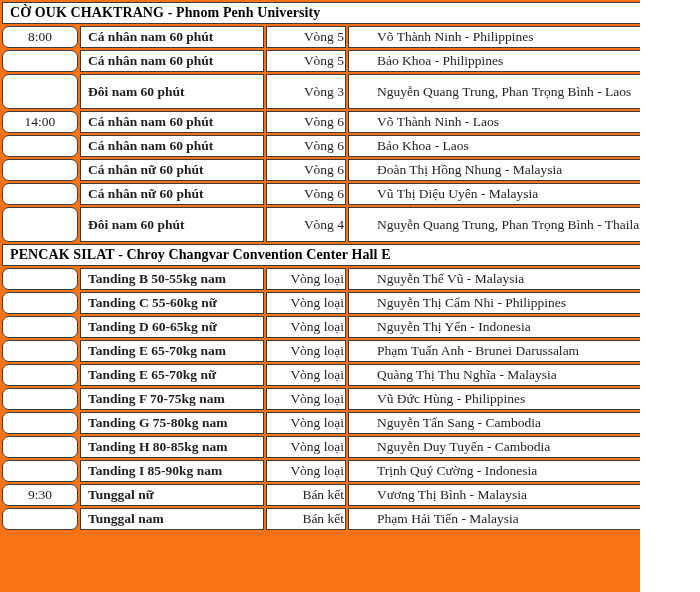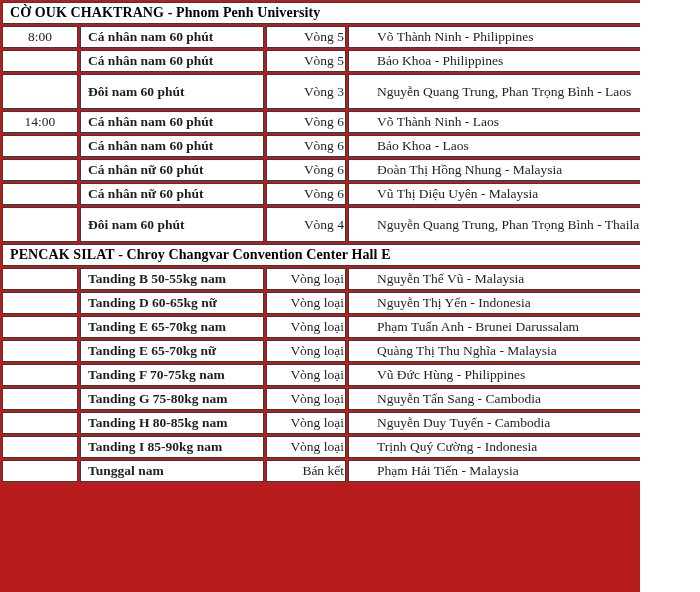--- a/index.html
+++ b/index.html
@@ -4,21 +4,21 @@
 <style>
   html, body {
     margin: 0;
     padding: 0;
     background: #ffffff;
   }
   .page {
     position: relative;
     width: 640px;
     height: 592px;
-    background: #b91c1c;
+    background: #f97316;
     overflow: hidden;
   }
   table.schedule {
     border-collapse: separate;
     border-spacing: 2px;
     table-layout: fixed;
     width: 699px;
     font-family: "Liberation Serif", "DejaVu Serif", serif;
     font-size: 13.5px;
     color: #1e1e1e;
@@ -32,21 +32,21 @@
     background: #ffffff;
   }
   tr.tall td { height: 31px; }
   td.section {
     font-weight: bold;
     font-size: 14px;
     color: #000000;
     padding-left: 7px;
     letter-spacing: 0.1px;
   }
-  td.time  { text-align: center; }
+  td.time  { text-align: center; border-radius: 7px; }
   td.event { padding-left: 7px; font-weight: bold; }
   td.round { text-align: right; }
   td.athletes { padding-left: 28px; }
 </style>
 </head>
 <body>
 
 <div class="page">
   <table class="schedule">
     <colgroup>
@@ -111,20 +111,26 @@
           <td colspan="4" class="section">PENCAK SILAT - Chroy Changvar Convention Center Hall E</td>
         </tr>
         <tr>
           <td class="time"></td>
           <td class="event">Tanding B 50-55kg nam</td>
           <td class="round">Vòng loại</td>
           <td class="athletes">Nguyễn Thế Vũ - Malaysia</td>
         </tr>
         <tr>
           <td class="time"></td>
+          <td class="event">Tanding C 55-60kg nữ</td>
+          <td class="round">Vòng loại</td>
+          <td class="athletes">Nguyễn Thị Cẩm Nhi - Philippines</td>
+        </tr>
+        <tr>
+          <td class="time"></td>
           <td class="event">Tanding D 60-65kg nữ</td>
           <td class="round">Vòng loại</td>
           <td class="athletes">Nguyễn Thị Yến - Indonesia</td>
         </tr>
         <tr>
           <td class="time"></td>
           <td class="event">Tanding E 65-70kg nam</td>
           <td class="round">Vòng loại</td>
           <td class="athletes">Phạm Tuấn Anh - Brunei Darussalam</td>
         </tr>
@@ -152,20 +158,26 @@
           <td class="round">Vòng loại</td>
           <td class="athletes">Nguyễn Duy Tuyến - Cambodia</td>
         </tr>
         <tr>
           <td class="time"></td>
           <td class="event">Tanding I 85-90kg nam</td>
           <td class="round">Vòng loại</td>
           <td class="athletes">Trịnh Quý Cường - Indonesia</td>
         </tr>
         <tr>
+          <td class="time">9:30</td>
+          <td class="event">Tunggal nữ</td>
+          <td class="round">Bán kết</td>
+          <td class="athletes">Vương Thị Bình - Malaysia</td>
+        </tr>
+        <tr>
           <td class="time"></td>
           <td class="event">Tunggal nam</td>
           <td class="round">Bán kết</td>
           <td class="athletes">Phạm Hải Tiến - Malaysia</td>
         </tr>
       </tbody>
   </table>
 </div>
 
 </body></html>

